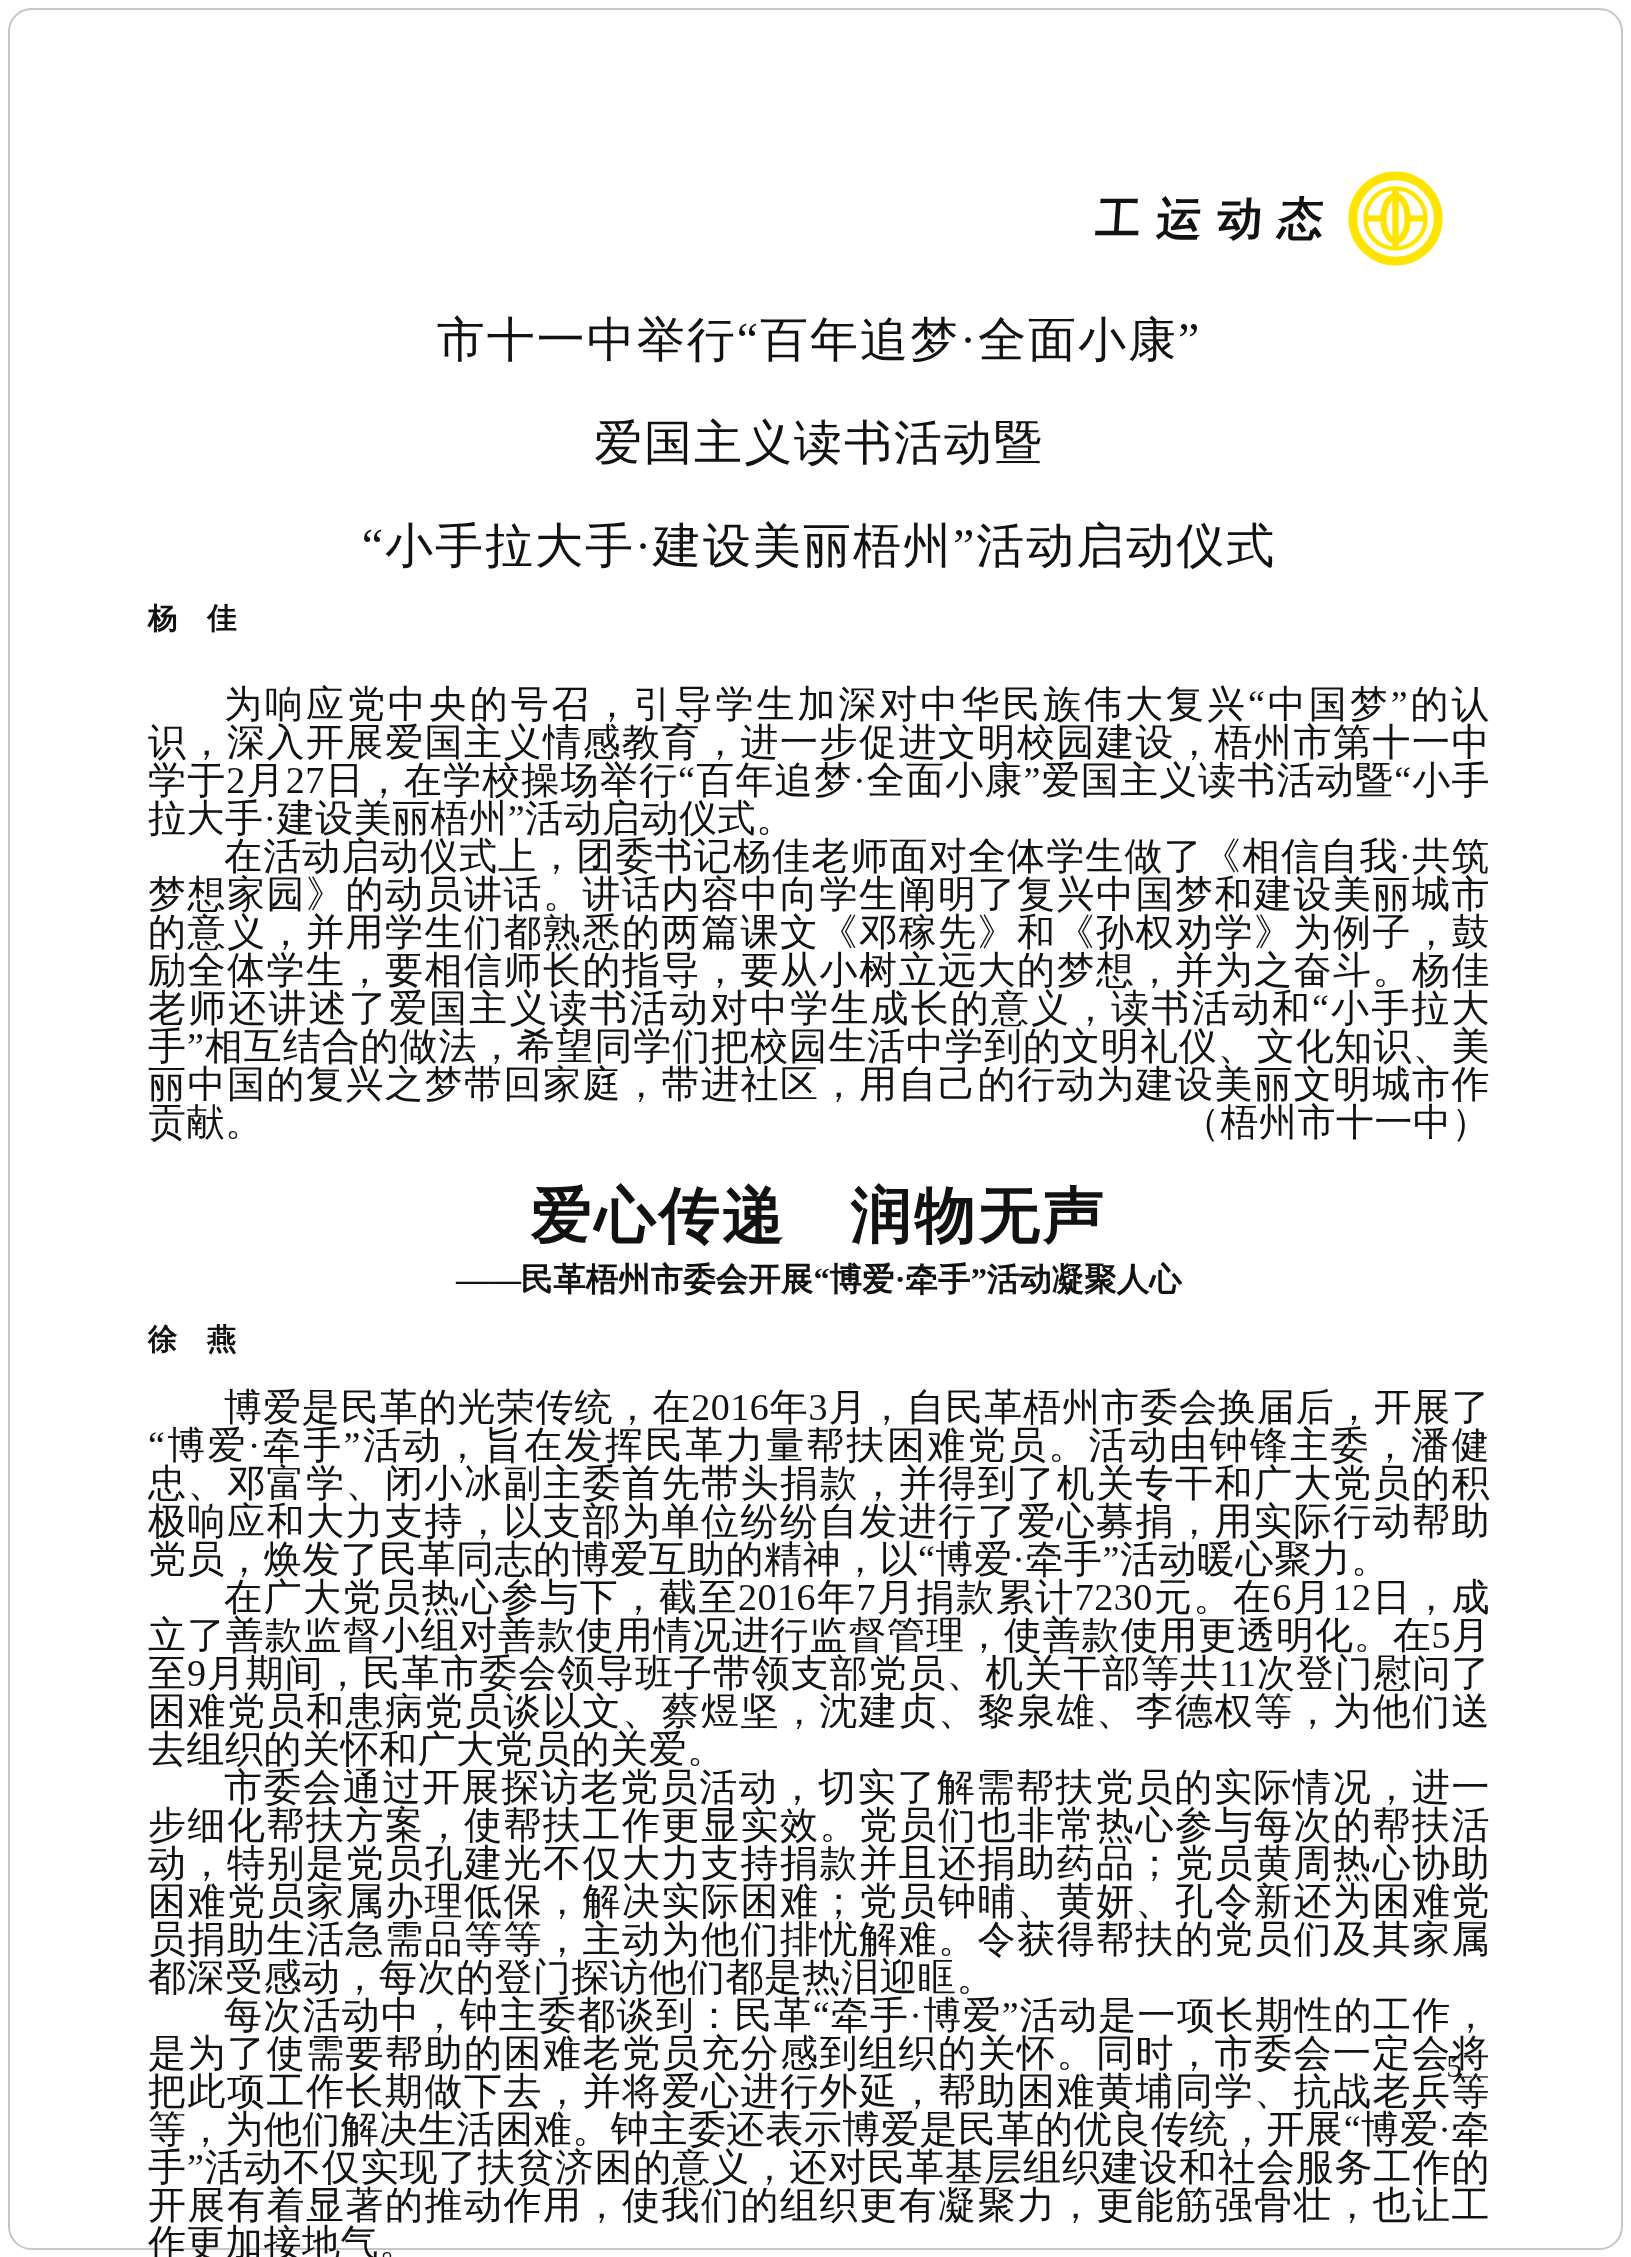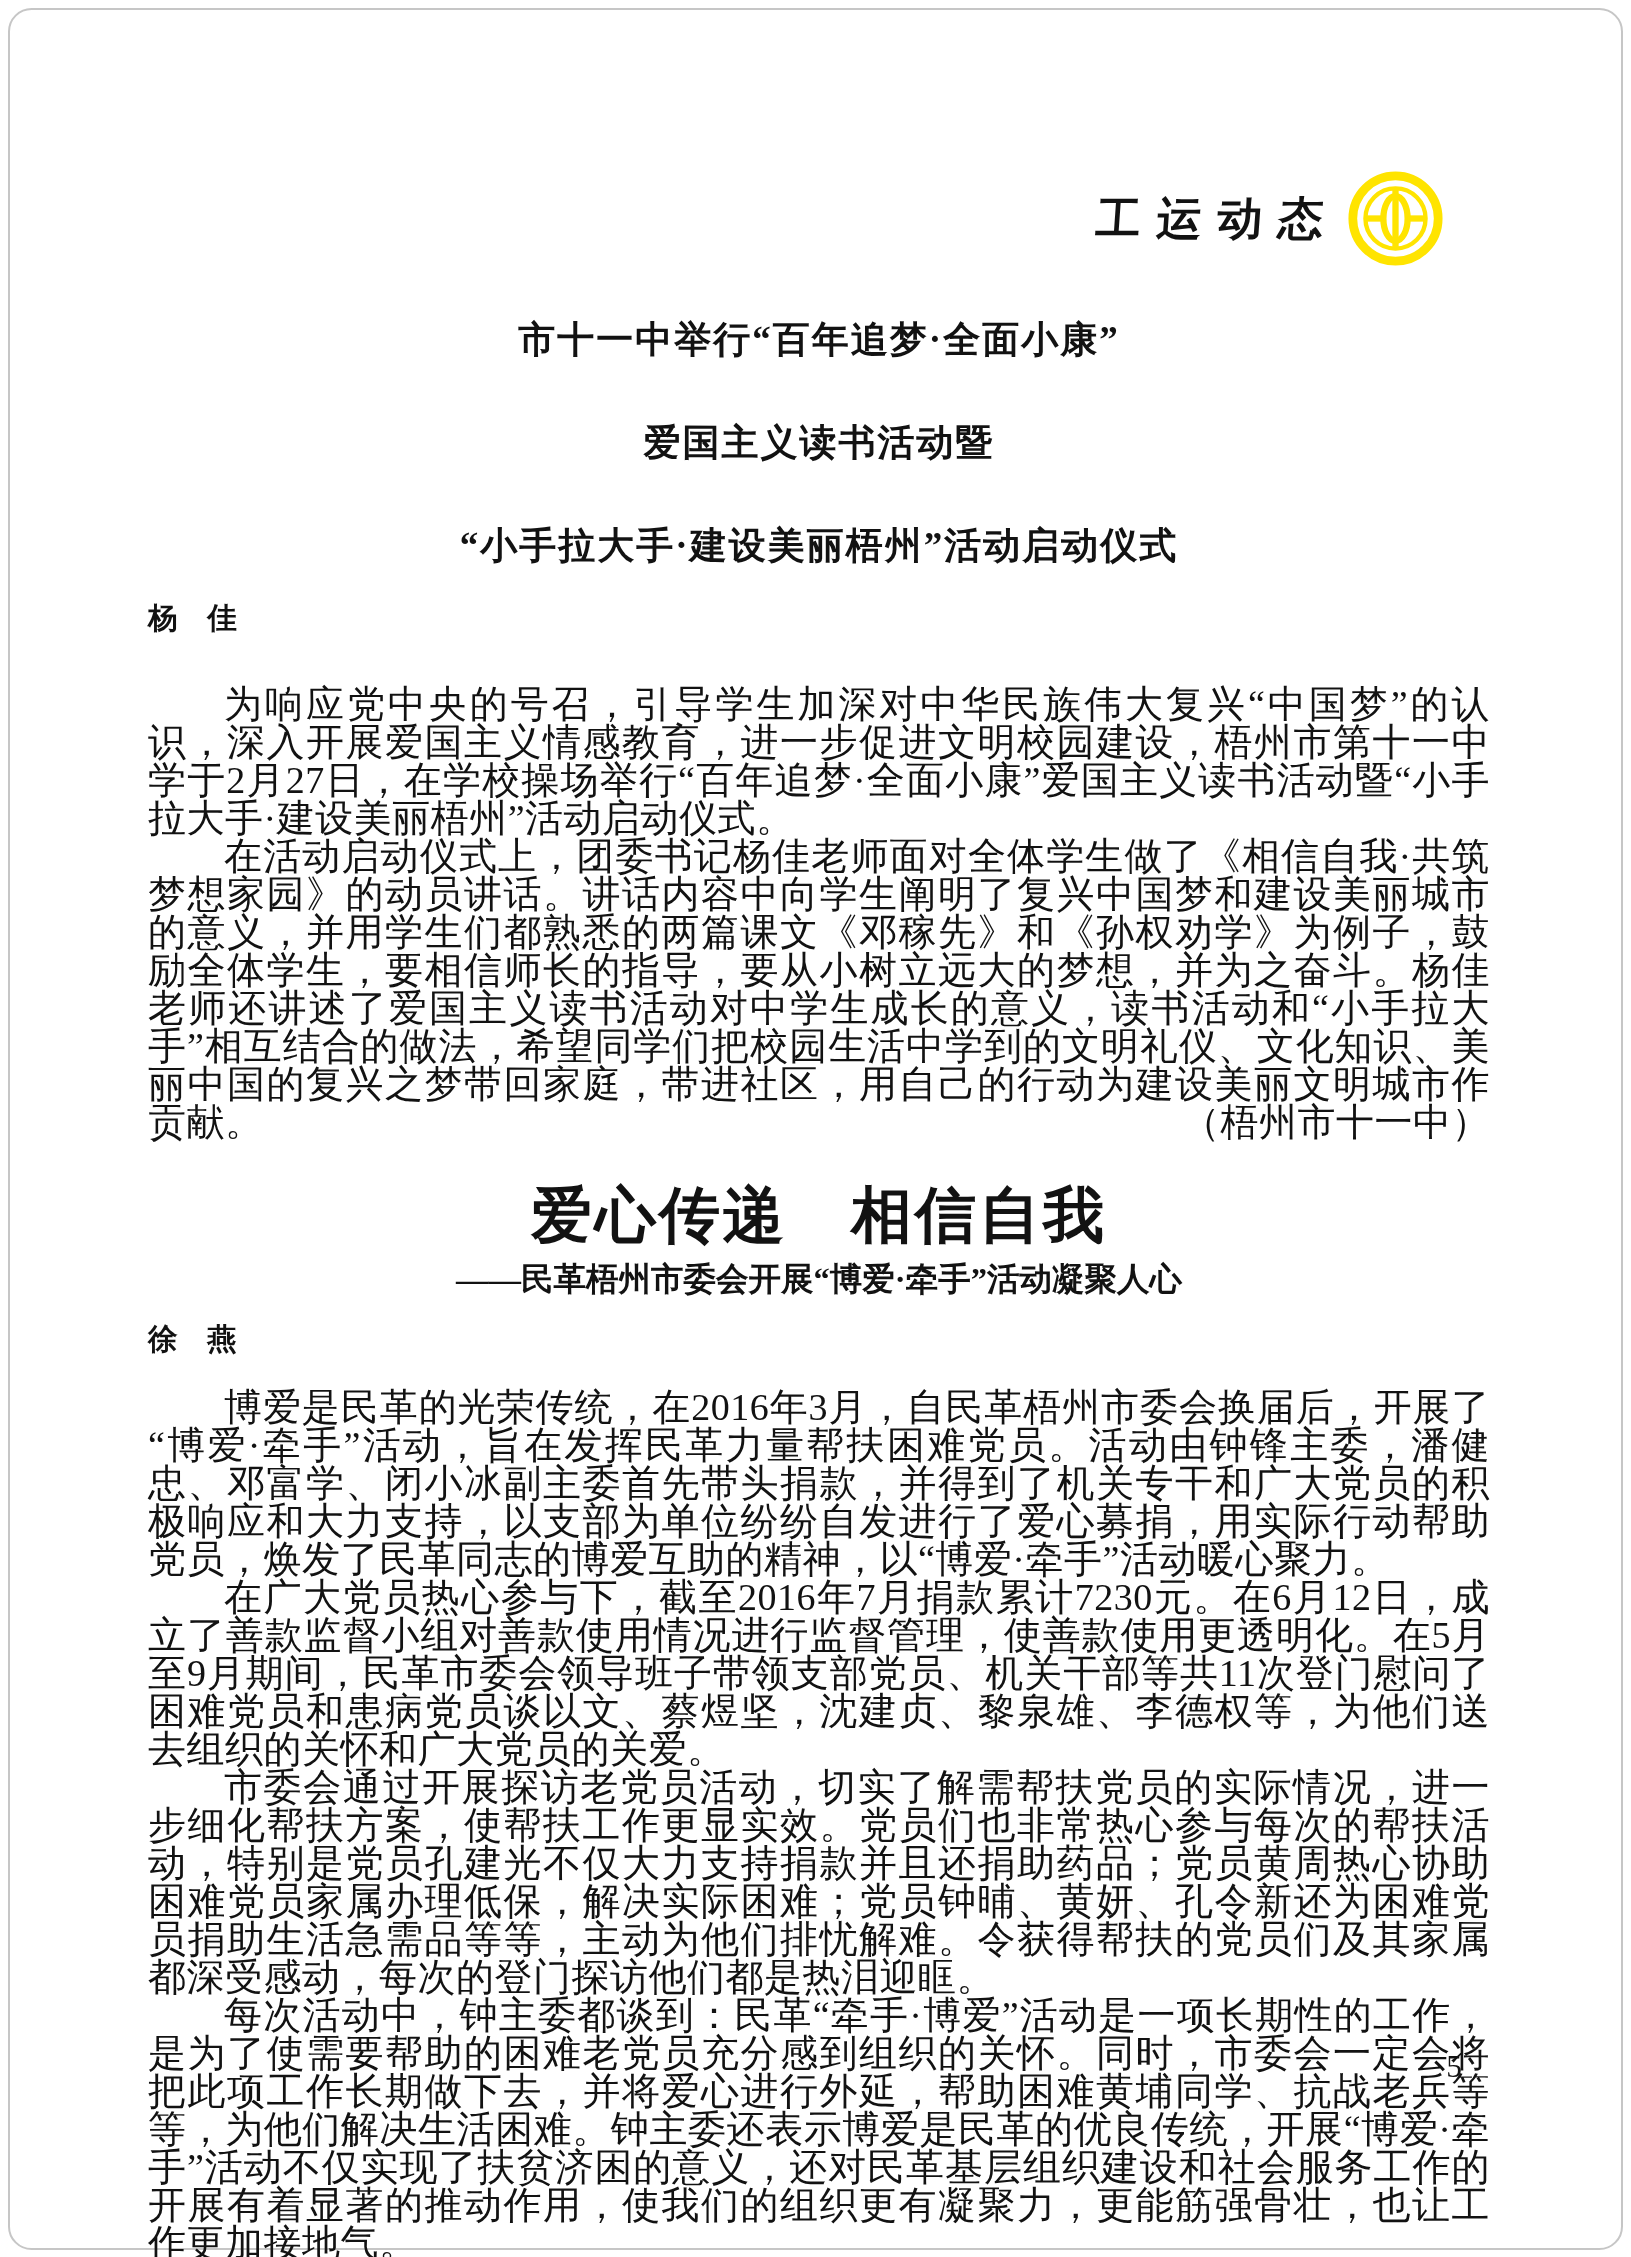--- a/index.html
+++ b/index.html
@@ -31,21 +31,21 @@
     transform:skewX(-4deg);
   }
   .logo-box { width:97px; height:97px; }
   .logo-box svg { width:100%; height:100%; display:block; }
 
   .content {
     position:absolute; left:148px; top:0; width:1342px;
   }
   .a1-title {
     margin-top:288px;
-    font-size:37px; font-weight:bold;
+    font-size:48px; font-weight:normal;
     line-height:103px; text-align:center;
     letter-spacing:2px;
   }
   .author-line {
     font-size:29.6px; font-weight:bold;
     line-height:39px;
   }
   .a1-author { margin-top:2px; }
   .body-p {
     margin:0;
@@ -104,21 +104,21 @@
 
     <div class="author-line a1-author">杨　佳</div>
 
     <p class="body-p a1-p1">为响应党中央的号召，引导学生加深对中华民族伟大复兴“中国梦”的认识，深入开展爱国主义情感教育，进一步促进文明校园建设，梧州市第十一中学于2月27日，在学校操场举行“百年追梦·全面小康”爱国主义读书活动暨“小手拉大手·建设美丽梧州”活动启动仪式。</p>
 
     <p class="body-p">
       <span>在活动启动仪式上，团委书记杨佳老师面对全体学生做了《相信自我·共筑梦想家园》的动员讲话。讲话内容中向学生阐明了复兴中国梦和建设美丽城市的意义，并用学生们都熟悉的两篇课文《邓稼先》和《孙权劝学》为例子，鼓励全体学生，要相信师长的指导，要从小树立远大的梦想，并为之奋斗。杨佳老师还讲述了爱国主义读书活动对中学生成长的意义，读书活动和“小手拉大手”相互结合的做法，希望同学们把校园生活中学到的文明礼仪、文化知识、美丽中国的复兴之梦带回家庭，带进社区，用自己的行动为建设美丽文明城市作贡献。</span>
       <span class="attribution">（梧州市十一中）</span>
     </p>
 
-    <div class="a2-title">爱心传递　相信自我</div>
+    <div class="a2-title">爱心传递　润物无声</div>
     <div class="a2-subtitle">——民革梧州市委会开展“博爱·牵手”活动凝聚人心</div>
     <div class="author-line a2-author">徐　燕</div>
 
     <p class="body-p a2-p1">博爱是民革的光荣传统，在2016年3月，自民革梧州市委会换届后，开展了 “博爱·牵手”活动，旨在发挥民革力量帮扶困难党员。活动由钟锋主委，潘健忠、邓富学、闭小冰副主委首先带头捐款，并得到了机关专干和广大党员的积极响应和大力支持，以支部为单位纷纷自发进行了爱心募捐，用实际行动帮助党员，焕发了民革同志的博爱互助的精神，以“博爱·牵手”活动暖心聚力。</p>
     <p class="body-p">在广大党员热心参与下，截至2016年7月捐款累计7230元。在6月12日，成立了善款监督小组对善款使用情况进行监督管理，使善款使用更透明化。在5月至9月期间，民革市委会领导班子带领支部党员、机关干部等共11次登门慰问了困难党员和患病党员谈以文、蔡煜坚，沈建贞、黎泉雄、李德权等，为他们送去组织的关怀和广大党员的关爱。</p>
     <p class="body-p">市委会通过开展探访老党员活动，切实了解需帮扶党员的实际情况，进一步细化帮扶方案，使帮扶工作更显实效。党员们也非常热心参与每次的帮扶活动，特别是党员孔建光不仅大力支持捐款并且还捐助药品；党员黄周热心协助困难党员家属办理低保，解决实际困难；党员钟晡、黄妍、孔令新还为困难党员捐助生活急需品等等，主动为他们排忧解难。令获得帮扶的党员们及其家属都深受感动，每次的登门探访他们都是热泪迎眶。</p>
     <p class="body-p">每次活动中，钟主委都谈到：民革“牵手·博爱”活动是一项长期性的工作，是为了使需要帮助的困难老党员充分感到组织的关怀。同时，市委会一定会将把此项工作长期做下去，并将爱心进行外延，帮助困难黄埔同学、抗战老兵等等，为他们解决生活困难。钟主委还表示博爱是民革的优良传统，开展“博爱·牵手”活动不仅实现了扶贫济困的意义，还对民革基层组织建设和社会服务工作的开展有着显著的推动作用，使我们的组织更有凝聚力，更能筋强骨壮，也让工作更加接地气。</p>
 
     <p class="body-p">
       <span>因为，爱心传递，润物无声！</span>

